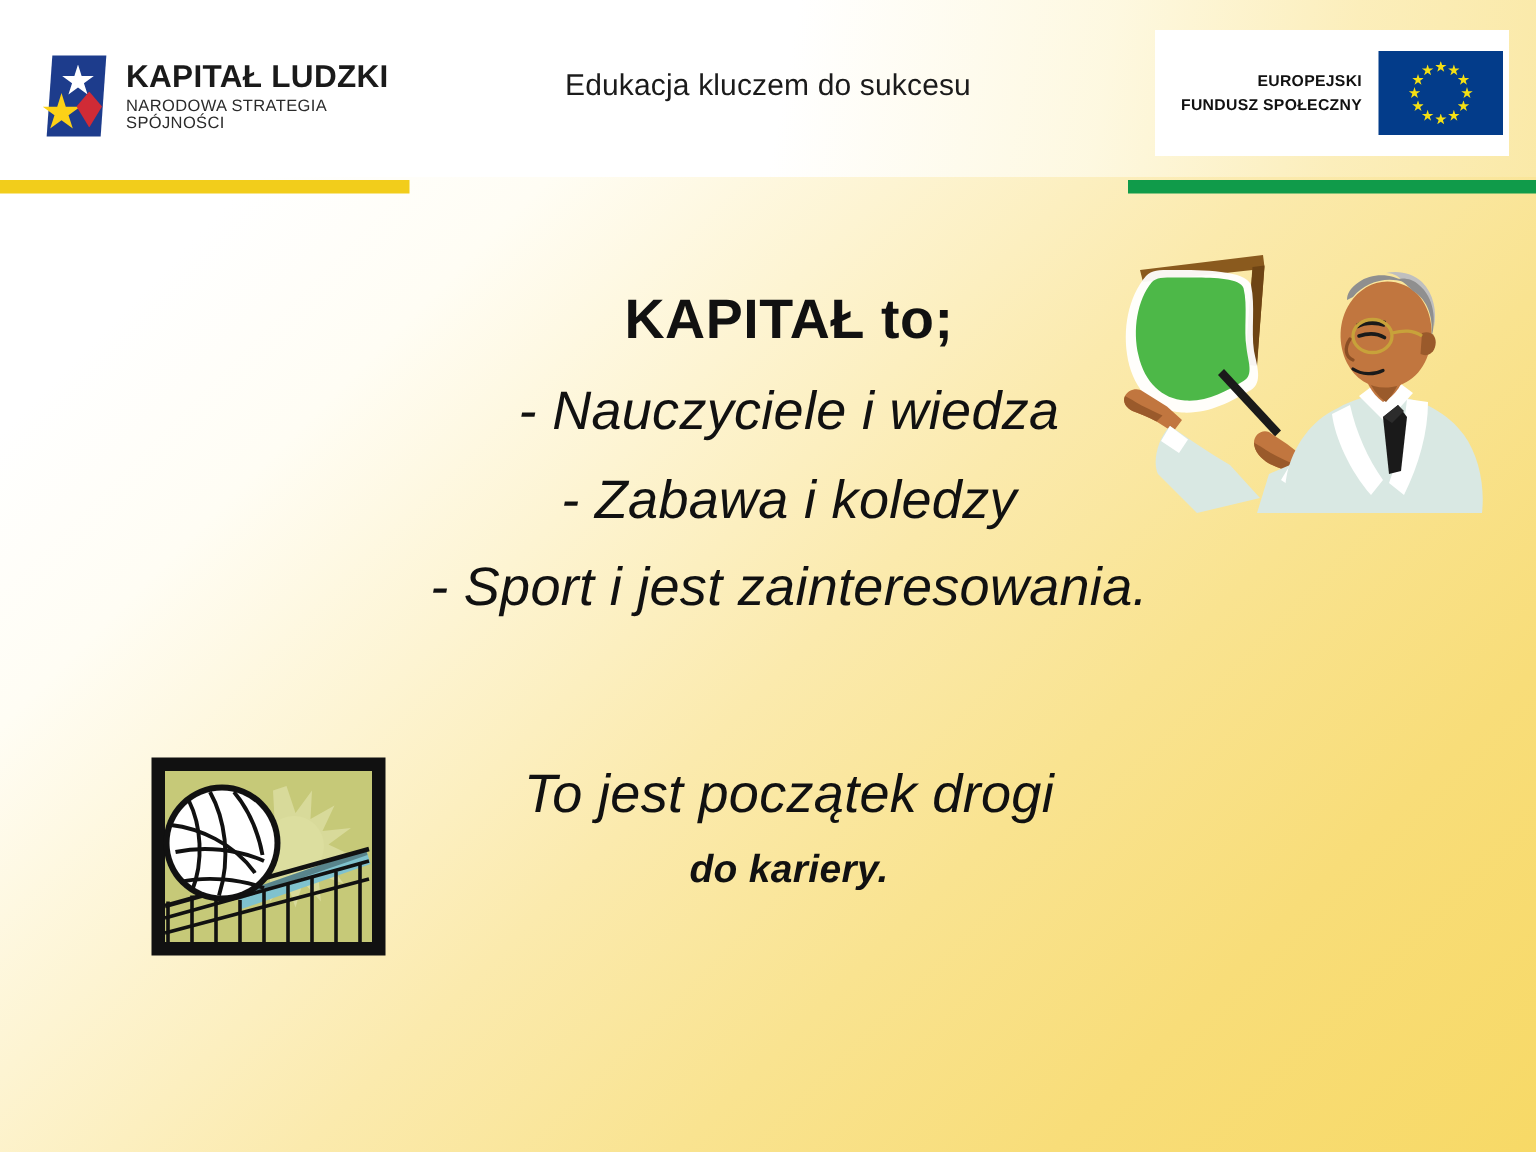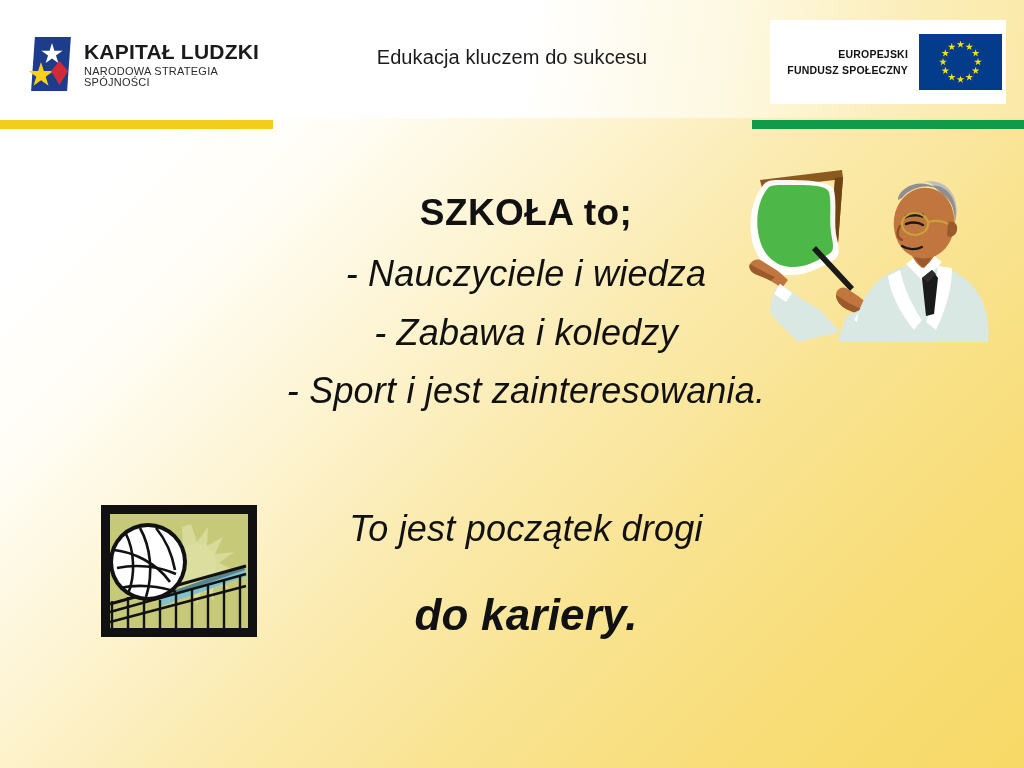--- a/index.html
+++ b/index.html
@@ -209,27 +209,26 @@
   #line-close-1 {
     font-family: "Liberation Sans", sans-serif;
     font-size: 36px;
     font-style: italic;
     line-height: 1.62;
     letter-spacing: 0.2px;
     white-space: nowrap;
   }
   #line-close-2 {
     font-family: "Liberation Sans", sans-serif;
-    font-size: 44px;
+    font-size: 26px;
     font-style: italic;
     font-weight: bold;
     line-height: 1.62;
     letter-spacing: 0.2px;
     white-space: nowrap;
-    margin-top: 21px;
   }
 
   
   #teacher-illustration {
     position: absolute;
     left: 742px; top: 164px;
     width: 252px; height: 178px;
   }
 
   
@@ -281,21 +280,21 @@
         <div class="star" style="left: 20px; top: 24px;"></div>
         <div class="star" style="left: 22.3446px; top: 15.25px;"></div>
         <div class="star" style="left: 28.75px; top: 8.84456px;"></div>
       </div>
   </div>
 
   <div id="bar-yellow"></div>
   <div id="bar-green"></div>
 
   <div id="text-block">
-    <div class="line" id="line-title">SZKOŁA to;</div>
+    <div class="line" id="line-title">KAPITAŁ to;</div>
     <div class="line line-item" id="line-1">- Nauczyciele i wiedza</div>
     <div class="line line-item" id="line-2">- Zabawa i koledzy</div>
     <div class="line line-item" id="line-3">- Sport i jest zainteresowania.</div>
   </div>
 
   <div id="text-block-2">
     <div id="line-close-1">To jest początek drogi</div>
     <div id="line-close-2">do kariery.</div>
   </div>
 

